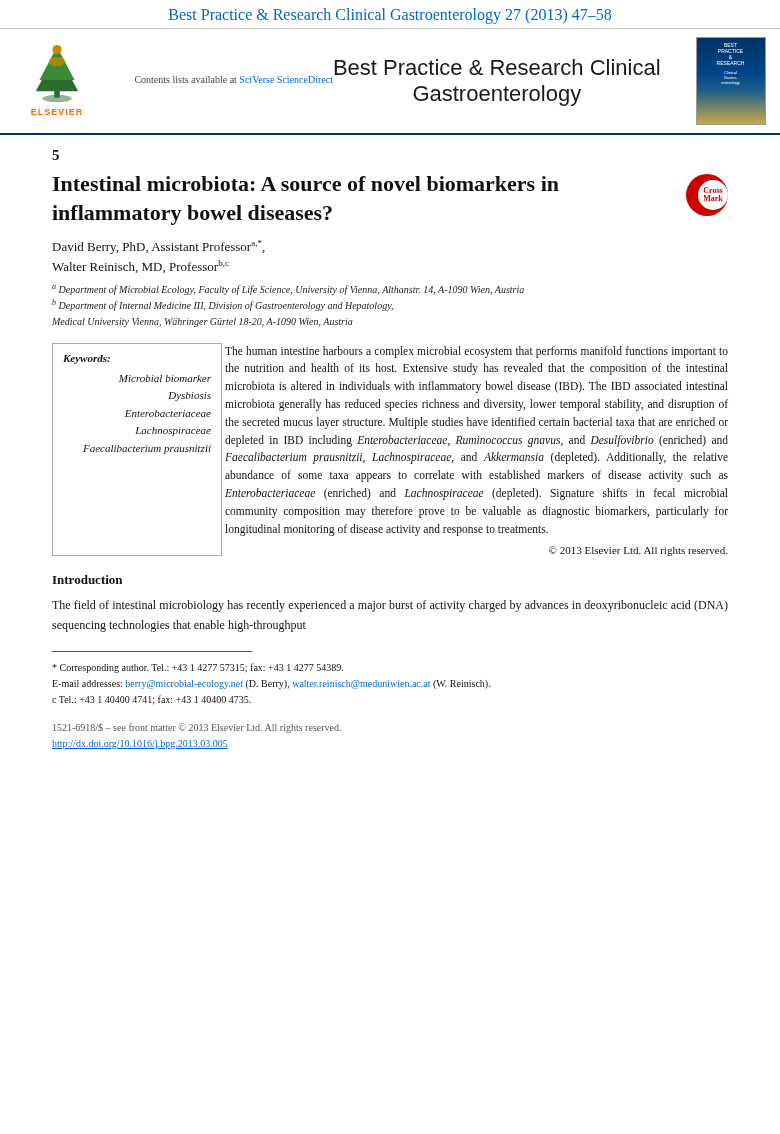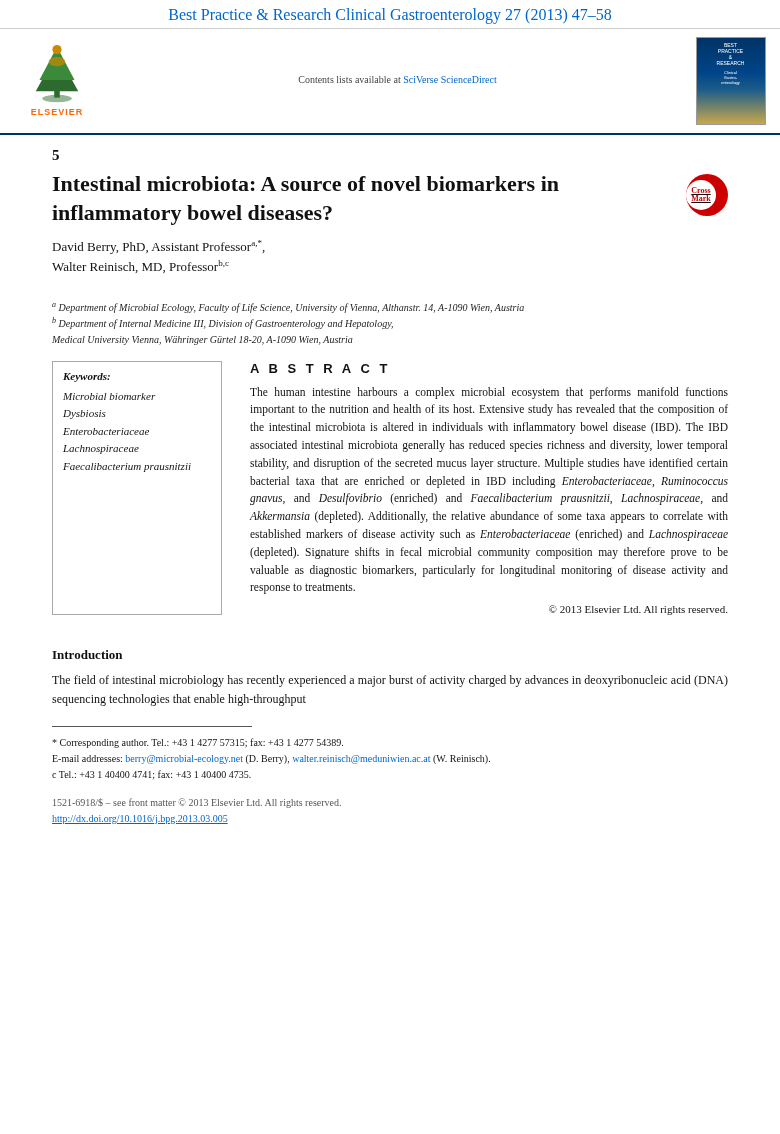--- a/index.html
+++ b/index.html
@@ -146,23 +146,22 @@
       margin-top: 4px;
     }
 
     .crossmark-circle {
       width: 42px;
       height: 42px;
       border-radius: 50%;
       background: #cc0000;
       display: flex;
       align-items: center;
-      justify-content: flex-start;
+      justify-content: flex-end;
       position: relative;
-      text-decoration: underline;
     }
 
     .crossmark-inner {
       width: 30px;
       height: 30px;
       border-radius: 50%;
       background: #fff;
       display: flex;
       align-items: center;
       justify-content: center;
@@ -171,21 +170,21 @@
     .crossmark-text {
       font-size: 8px;
       font-weight: bold;
       color: #cc0000;
       text-align: center;
       line-height: 1;
     }
 
     .authors {
       font-size: 13px;
-      margin-bottom: 22px;
+      margin-bottom: 4px;
       line-height: 1.5;
     }
 
     .author-sup {
       font-size: 9px;
       vertical-align: super;
     }
 
     .affiliations {
       font-size: 10px;
@@ -196,22 +195,22 @@
     }
 
     .aff-sup {
       font-size: 8px;
       vertical-align: super;
     }
 
     
     .keywords-abstract {
       display: flex;
-      gap: 28px;
-      margin-bottom: 32px;
+      gap: 3px;
+      margin-bottom: 16px;
     }
 
     .keywords-box {
       width: 170px;
       flex-shrink: 0;
       border: 1px solid #aaa;
       padding: 8px 10px;
       font-size: 11px;
     }
 
@@ -219,20 +218,21 @@
       font-style: italic;
       font-weight: bold;
       font-size: 11px;
       margin-bottom: 6px;
     }
 
     .keyword-item {
       font-style: italic;
       line-height: 1.6;
       font-size: 11px;
+      text-align: right;
     }
 
     .abstract-section {
       flex: 1;
     }
 
     .abstract-title {
       font-family: Arial, Helvetica, sans-serif;
       font-size: 13px;
       letter-spacing: 3px;
@@ -335,20 +335,24 @@
       <span>ELSEVIER</span>
     </div>
   </div>
 
   <div class="journal-center">
     <div class="sciverse-line">
       <span>Contents lists available at</span>
       <a class="sciverse-link" href="#">
         <span>SciVerse ScienceDirect</span>
       </a>
+    </div>
+    <div class="journal-title">
+      <span>Best Practice &amp; Research Clinical</span><br>
+      <span>Gastroenterology</span>
     </div>
   </div>
 
   <div class="journal-cover">
     <div class="cover-img">
       <div class="cover-best">BEST<br>PRACTICE<br>&amp;<br>RESEARCH</div>
       <div style="margin-top:4px; font-size:4px; color:#fff; font-family:Arial; text-align:center;">Clinical<br>Gastro-<br>enterology</div>
     </div>
   </div>
 
@@ -387,21 +391,20 @@
     <div class="keywords-box">
       <div class="keywords-title">Keywords:</div>
       <div class="keyword-item">Microbial biomarker</div>
       <div class="keyword-item">Dysbiosis</div>
       <div class="keyword-item"><em>Enterobacteriaceae</em></div>
       <div class="keyword-item"><em>Lachnospiraceae</em></div>
       <div class="keyword-item"><em>Faecalibacterium prausnitzii</em></div>
     </div>
 
     <div class="abstract-section">
-      <div class="abstract-title">A B S T R A C T</div>
       <div class="abstract-text">
         The human intestine harbours a complex microbial ecosystem that performs manifold functions important to the nutrition and health of its host. Extensive study has revealed that the composition of the intestinal microbiota is altered in individuals with inflammatory bowel disease (IBD). The IBD associated intestinal microbiota generally has reduced species richness and diversity, lower temporal stability, and disruption of the secreted mucus layer structure. Multiple studies have identified certain bacterial taxa that are enriched or depleted in IBD including <em>Enterobacteriaceae</em>, <em>Ruminococcus gnavus</em>, and <em>Desulfovibrio</em> (enriched) and <em>Faecalibacterium prausnitzii</em>, <em>Lachnospiraceae</em>, and <em>Akkermansia</em> (depleted). Additionally, the relative abundance of some taxa appears to correlate with established markers of disease activity such as <em>Enterobacteriaceae</em> (enriched) and <em>Lachnospiraceae</em> (depleted). Signature shifts in fecal microbial community composition may therefore prove to be valuable as diagnostic biomarkers, particularly for longitudinal monitoring of disease activity and response to treatments.
       </div>
       <div class="copyright-line">© 2013 Elsevier Ltd. All rights reserved.</div>
     </div>
 
   </div>
 
   <div class="section-title">Introduction</div>
   <div class="body-text">The field of intestinal microbiology has recently experienced a major burst of activity charged by advances in deoxyribonucleic acid (DNA) sequencing technologies that enable high-throughput</div>

